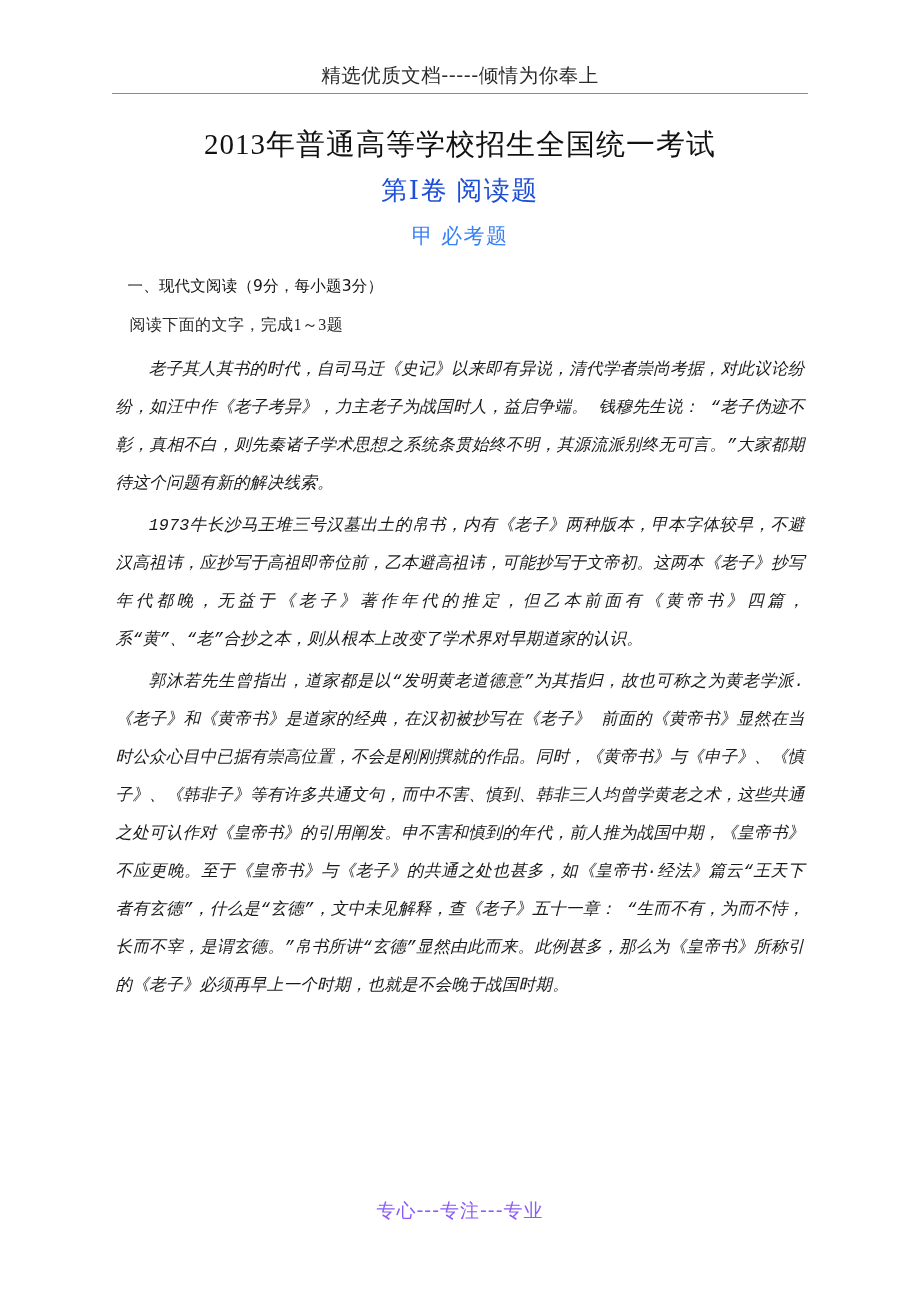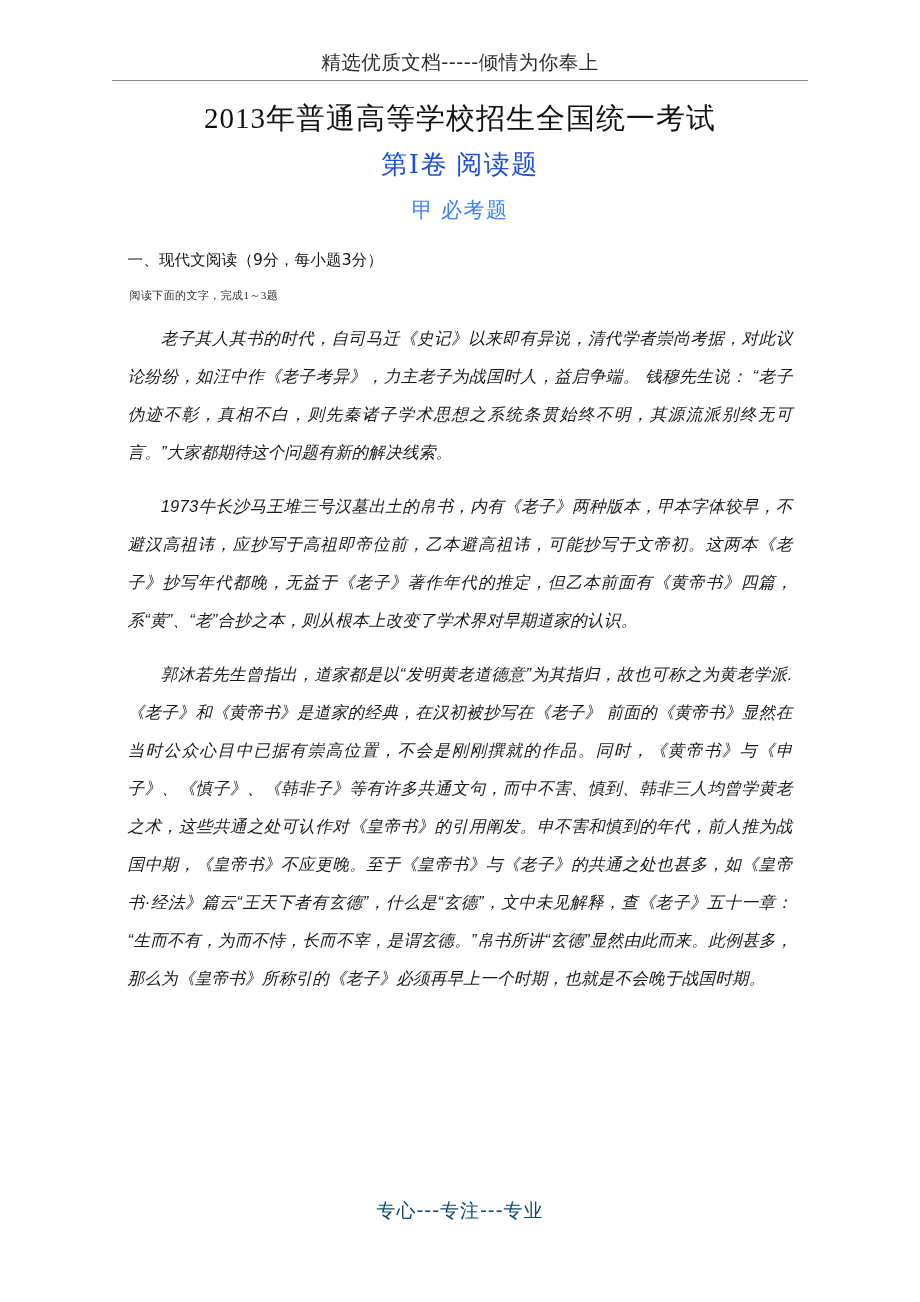--- a/index.html
+++ b/index.html
@@ -13,21 +13,21 @@
     font-family: "Liberation Serif", "DejaVu Serif", serif;
     color: #1a1a1a;
     position: relative;
     overflow: hidden;
   }
 
   .page {
     width: 920px;
     height: 1302px;
     box-sizing: border-box;
-    padding: 0;
+    padding: 13px;
     position: relative;
   }
 
   
   .doc-header {
     padding-top: 52px;
     text-align: center;
   }
   .doc-header .header-text {
     font-family: "DejaVu Sans", "Liberation Sans", sans-serif;
@@ -40,21 +40,21 @@
   .header-rule {
     width: 696px;
     margin: 6px auto 0 auto;
     border-top: 1.2px solid #8a8a8a;
     height: 0;
   }
 
   
   .title-block {
     text-align: center;
-    margin-top: 19px;
+    margin-top: 32px;
   }
   .exam-title {
     font-family: "Liberation Serif", "DejaVu Serif", serif;
     font-size: 29px;
     line-height: 1.25;
     letter-spacing: 1px;
     color: #111;
     font-weight: 400;
   }
   .subject-title {
@@ -92,54 +92,54 @@
     font-size: 15.5px;
     font-weight: 400;
     color: #111;
     letter-spacing: 0.2px;
     margin: 0 0 16px 16px;
     line-height: 1.4;
   }
 
   .instruction {
     font-family: "Liberation Serif", "DejaVu Serif", serif;
-    font-size: 11px;
+    font-size: 16px;
     color: #2a2a2a;
     margin: 0 0 14px 0;
     padding-left: 18px;
     line-height: 1.5;
     letter-spacing: 0.4px;
   }
 
   .para {
-    font-family: Liberation Sans, sans-serif;
+    font-family: Liberation Mono, monospace;
     font-size: 16.6px;
     line-height: 38px;
     text-align: justify;
     text-justify: inter-ideograph;
     text-indent: 2em;
-    margin: 16px;
+    margin: 4px;
     color: #181818;
     letter-spacing: 0.2px;
     
     font-style: italic;
   }
 
   
   .doc-footer {
     position: absolute;
     left: 0;
     right: 0;
     bottom: 78px;
     text-align: center;
   }
   .doc-footer .footer-text {
     font-family: "DejaVu Sans", "Liberation Sans", sans-serif;
     font-size: 19px;
-    color: #0c4a6e;
+    color: #8b5cf6;
     letter-spacing: 1px;
   }
 </style>
 </head>
 <body>
 
 <div class="page">
 
   <div class="doc-header">
     <div class="header-text">精选优质文档-----倾情为你奉上</div>

